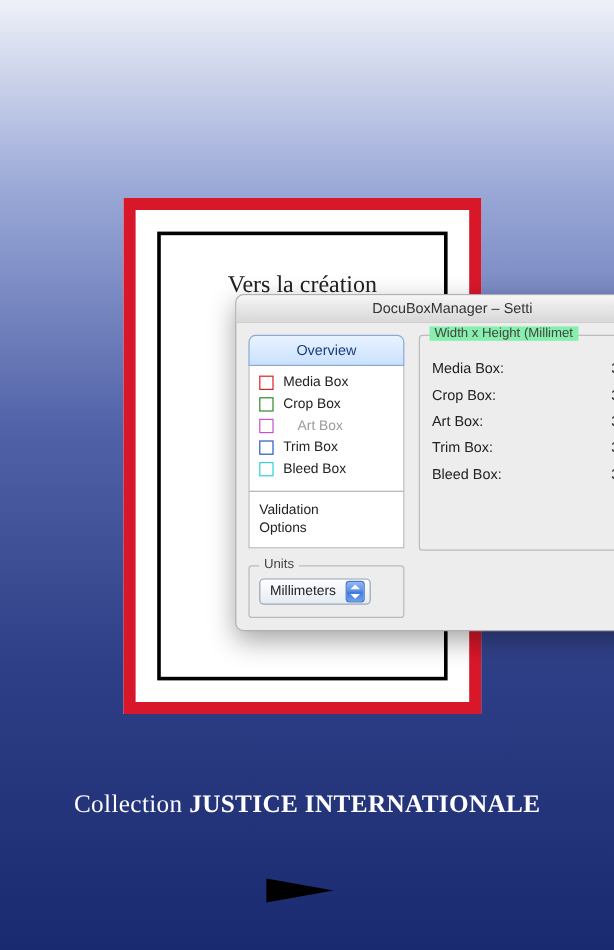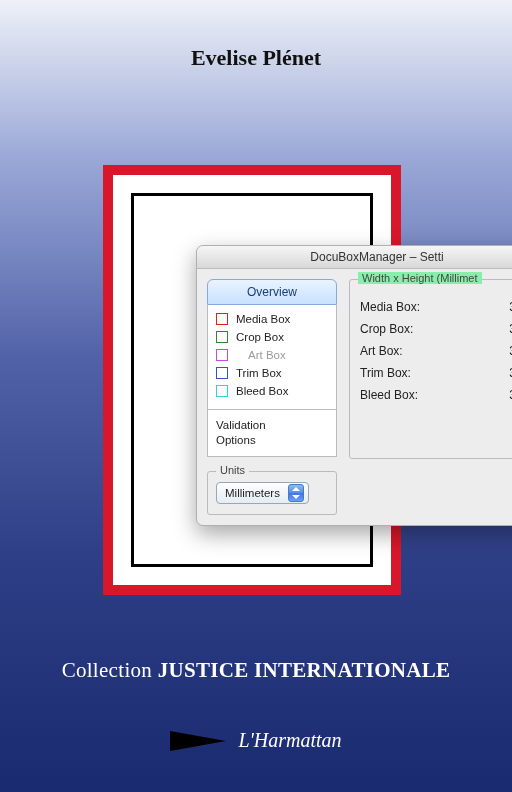--- a/index.html
+++ b/index.html
@@ -252,43 +252,41 @@
     font-size: 12px;
     margin: 8px 0;
     padding-right: 2px;
   }
   .dim-row .val { text-align: right; min-width: 56px; }
 </style>
 </head>
 <body>
 
 <div class="cover">
-  <div class="author">Evelise Plénet</div>
 
   <div class="red-frame">
     <div class="black-frame">
       <div class="title-main">
-        <br>
+        <span>Vers la création</span><br>
         <span>d'une prison internationale</span>
       </div>
       <div class="title-sub">
         <span>L'ex</span><br>
         <span>prononc</span><br>
         <span>péna</span>
       </div>
     </div>
   </div>
 
   <div class="collection">
     <span class="c1">Collection </span><span class="c2">JUSTICE INTERNATIONALE</span>
   </div>
 
   <div class="publisher-wrap">
     <div class="wedge"></div>
-    <div class="publisher">L'Harmattan</div>
   </div>
 
   <div class="win">
     <div class="win-title">DocuBoxManager – Setti</div>
     <div class="win-body">
 
       <div class="leftcol">
         <div class="tabhead">Overview</div>
 
         <div class="boxlist">

